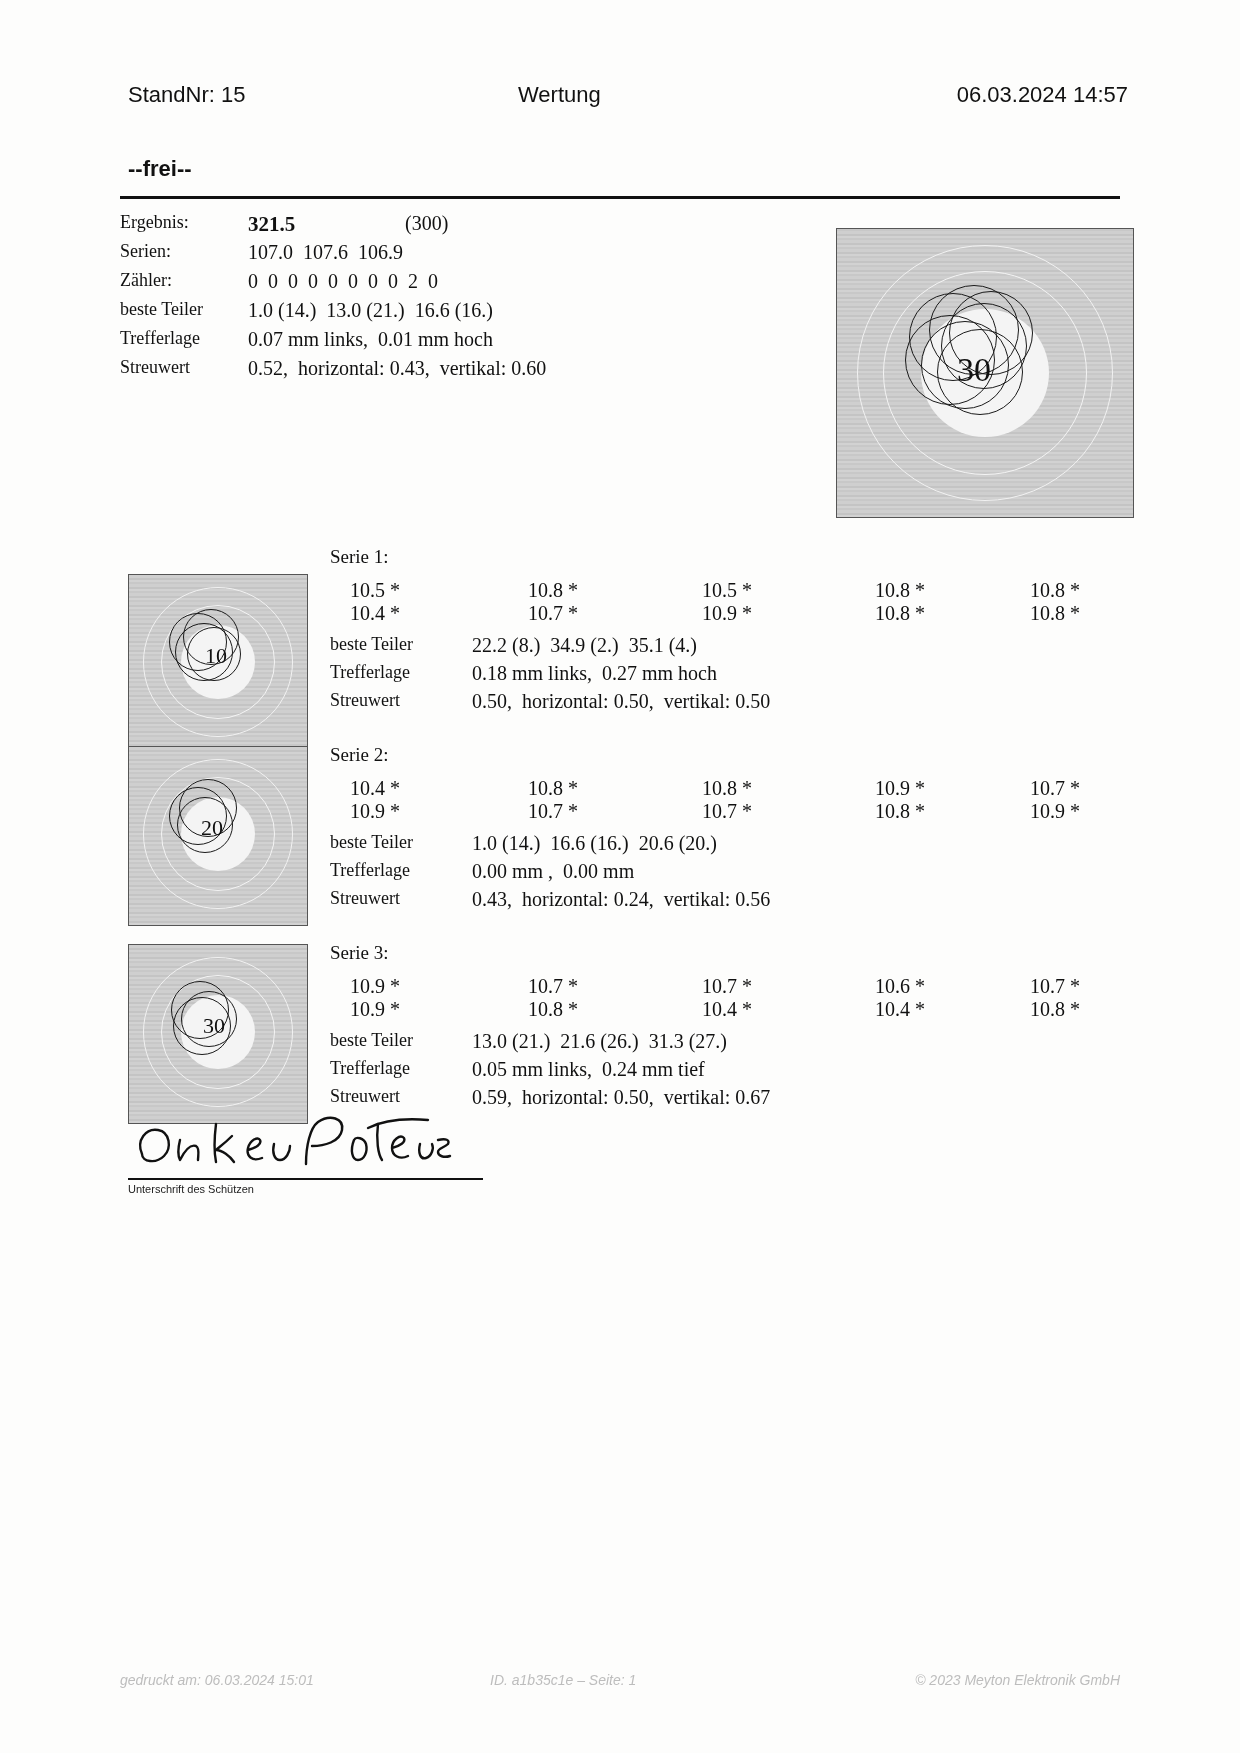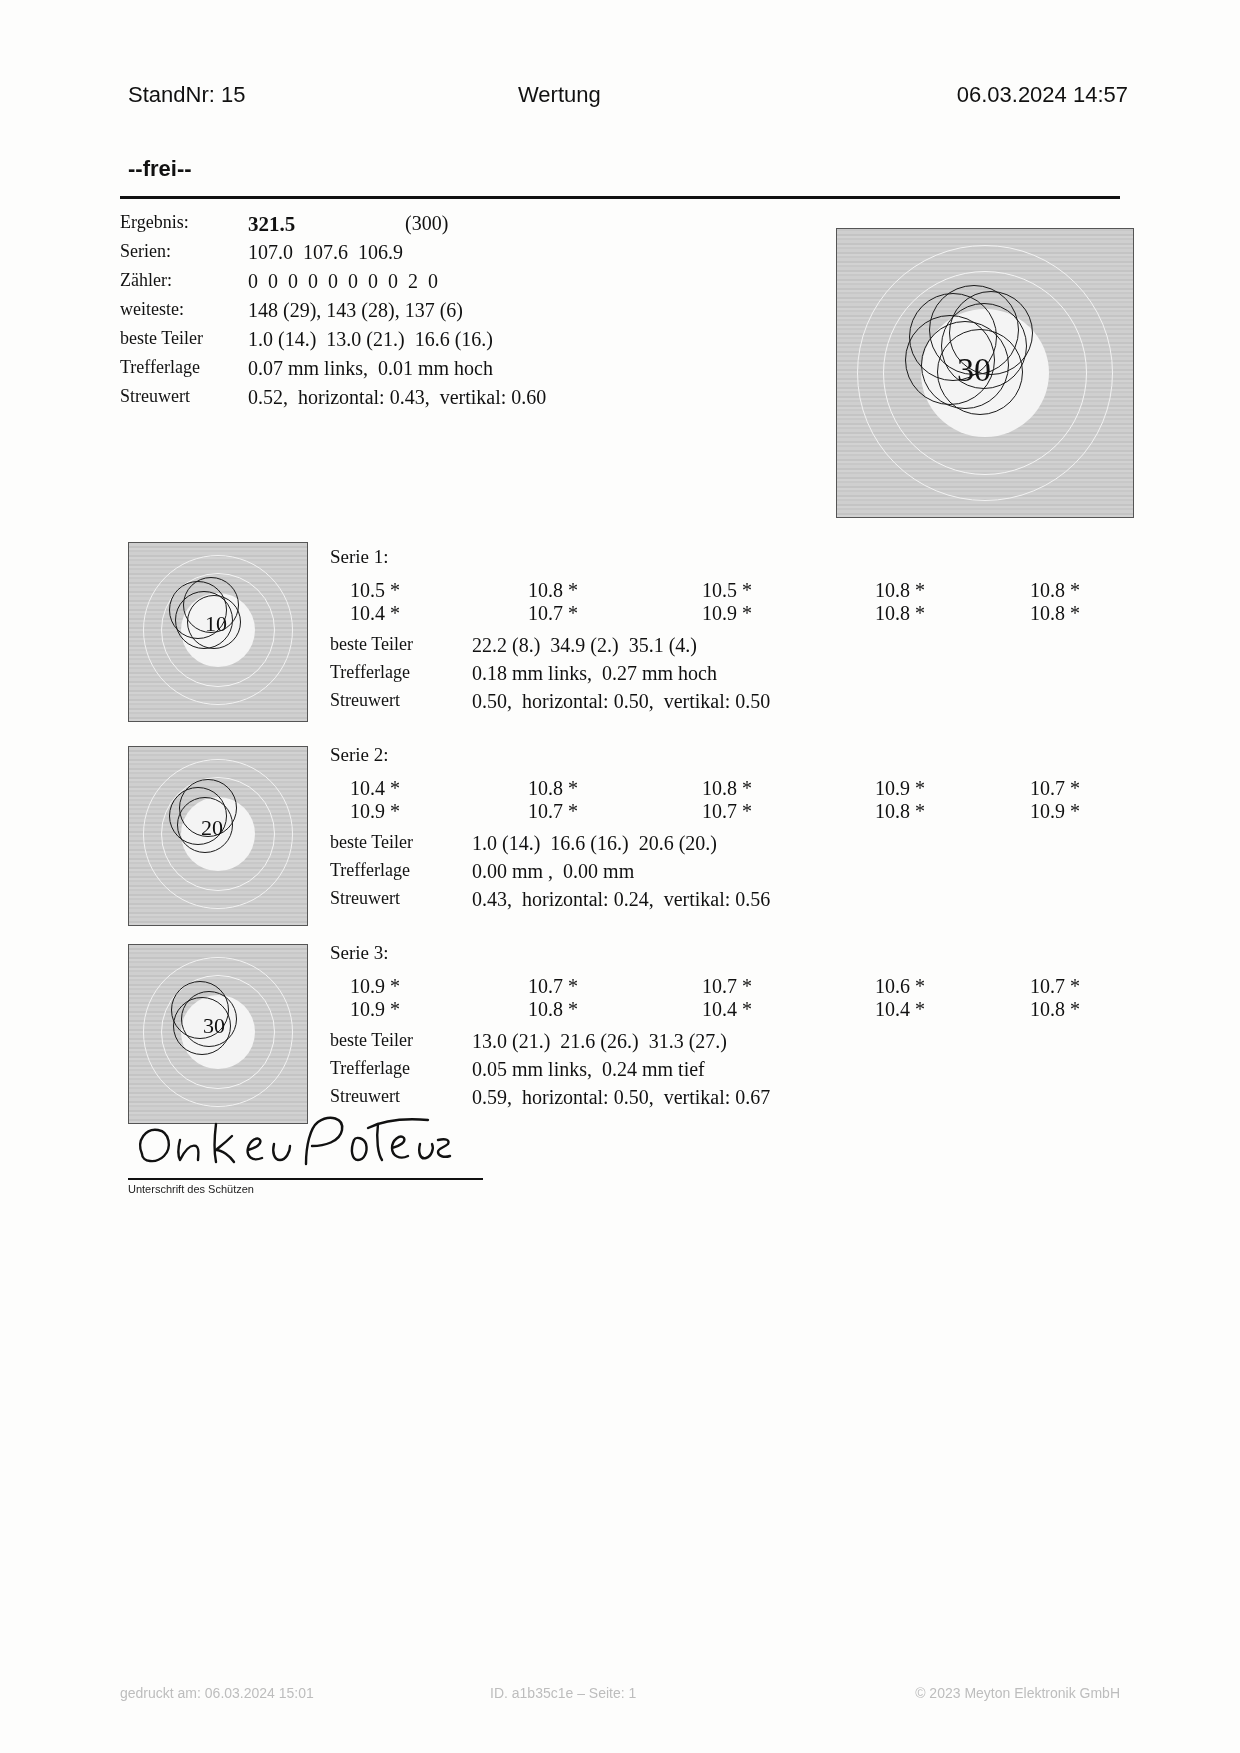--- a/index.html
+++ b/index.html
@@ -140,21 +140,21 @@
     left: 836px;
     top: 228px;
     width: 296px;
     height: 288px;
   }
   .target-small {
     left: 128px;
     width: 178px;
     height: 178px;
   }
-  .t-s1 { top: 542px; }
+  .t-s1 { top: 574px; }
   .t-s2 { top: 746px; }
   .t-s3 { top: 944px; }
   .ring-outer, .ring-mid, .ring-inner, .ring-white {
     position: absolute;
     border-radius: 50%;
     box-sizing: border-box;
   }
   .ring-outer { border: 1.5px solid #f2f2f2; }
   .ring-mid { border: 1.5px solid #f4f4f4; }
   .ring-white { background: #f4f4f4; }
@@ -260,22 +260,22 @@
   }
   
   .footer {
     position: absolute;
     left: 120px;
     top: 1672px;
     width: 1000px;
     height: 20px;
     color: #bdbdbd;
     font-family: "Liberation Sans", sans-serif;
+    font-style: italic;
     font-size: 14px;
-    margin-top: 13px;
   }
   .f-left { position: absolute; left: 0; top: 0; }
   .f-center { position: absolute; left: 370px; top: 0; }
   .f-right { position: absolute; right: 0; top: 0; }
 </style>
 </head>
 <body>
 
 <div class="page">
 
@@ -295,24 +295,20 @@
       <div class="sum-value bold">321.5</div>
       <div class="sum-paren">(300)</div>
     </div>
     <div class="sum-row">
       <div class="sum-label">Serien:</div>
       <div class="sum-value">107.0  107.6  106.9</div>
     </div>
     <div class="sum-row">
       <div class="sum-label">Zähler:</div>
       <div class="sum-value">0  0  0  0  0  0  0  0  2  0</div>
-    </div>
-    <div class="sum-row">
-      <div class="sum-label">weiteste:</div>
-      <div class="sum-value">148 (29), 143 (28), 137 (6)</div>
     </div>
     <div class="sum-row">
       <div class="sum-label">beste Teiler</div>
       <div class="sum-value">1.0 (14.)  13.0 (21.)  16.6 (16.)</div>
     </div>
     <div class="sum-row">
       <div class="sum-label">Trefferlage</div>
       <div class="sum-value">0.07 mm links,  0.01 mm hoch</div>
     </div>
     <div class="sum-row">

